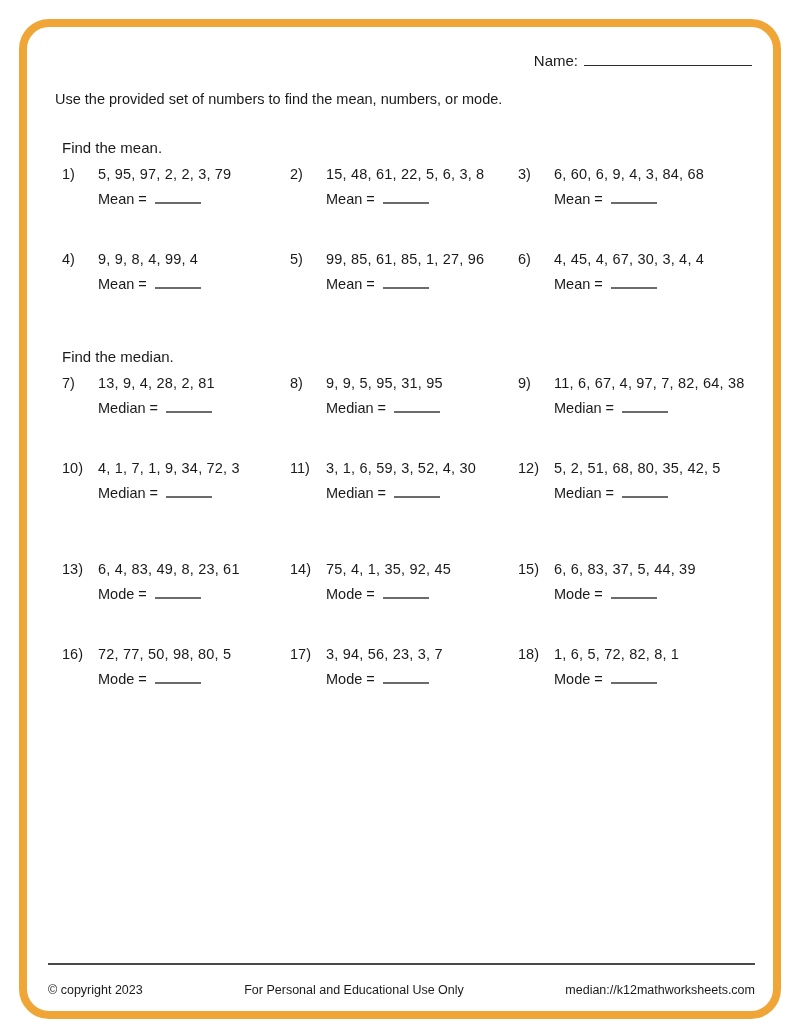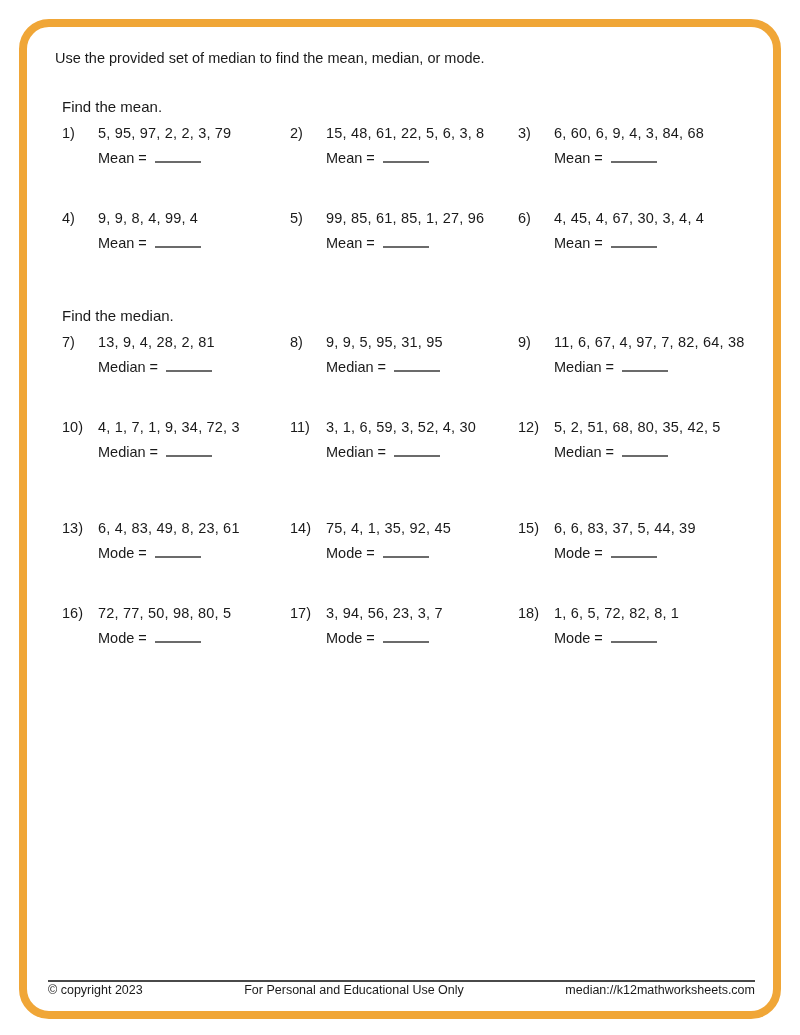--- a/index.html
+++ b/index.html
@@ -74,37 +74,40 @@
     width: 46px;
     height: 12px;
     border-bottom: 2px solid #6b6b6b;
     margin-left: 8px;
   }
   .footer {
     position: absolute;
     left: 48px; right: 45px;
     bottom: 38px;
     border-top: 2px solid #4a4a4a;
-    padding-top: 1px;
+    padding-top: 18px;
     display: flex;
     justify-content: space-between;
     font-size: 12.5px;
     color: #1a1a1a;
   }
 </style>
 </head>
 <body>
 
 <div class="frame"></div>
 
 <div class="content">
 
-
-
-  <p class="instruction">Use the provided set of median to find the mean, median, or mode.</p>
+  <div class="name-row">
+    <span>Name:</span><span class="name-line"></span>
+  </div>
+
+
+  <p class="instruction">Use the provided set of numbers to find the mean, numbers, or mode.</p>
 
   <div class="section section-mean">
     <div class="section-heading">Find the mean.</div>
     <div class="problems">
 
       <div class="problem">
         <span class="pnum">1)</span>
         <div class="pbody">
           <div class="pnumbers">5, 95, 97, 2, 2, 3, 79</div>
           <div class="panswer">

